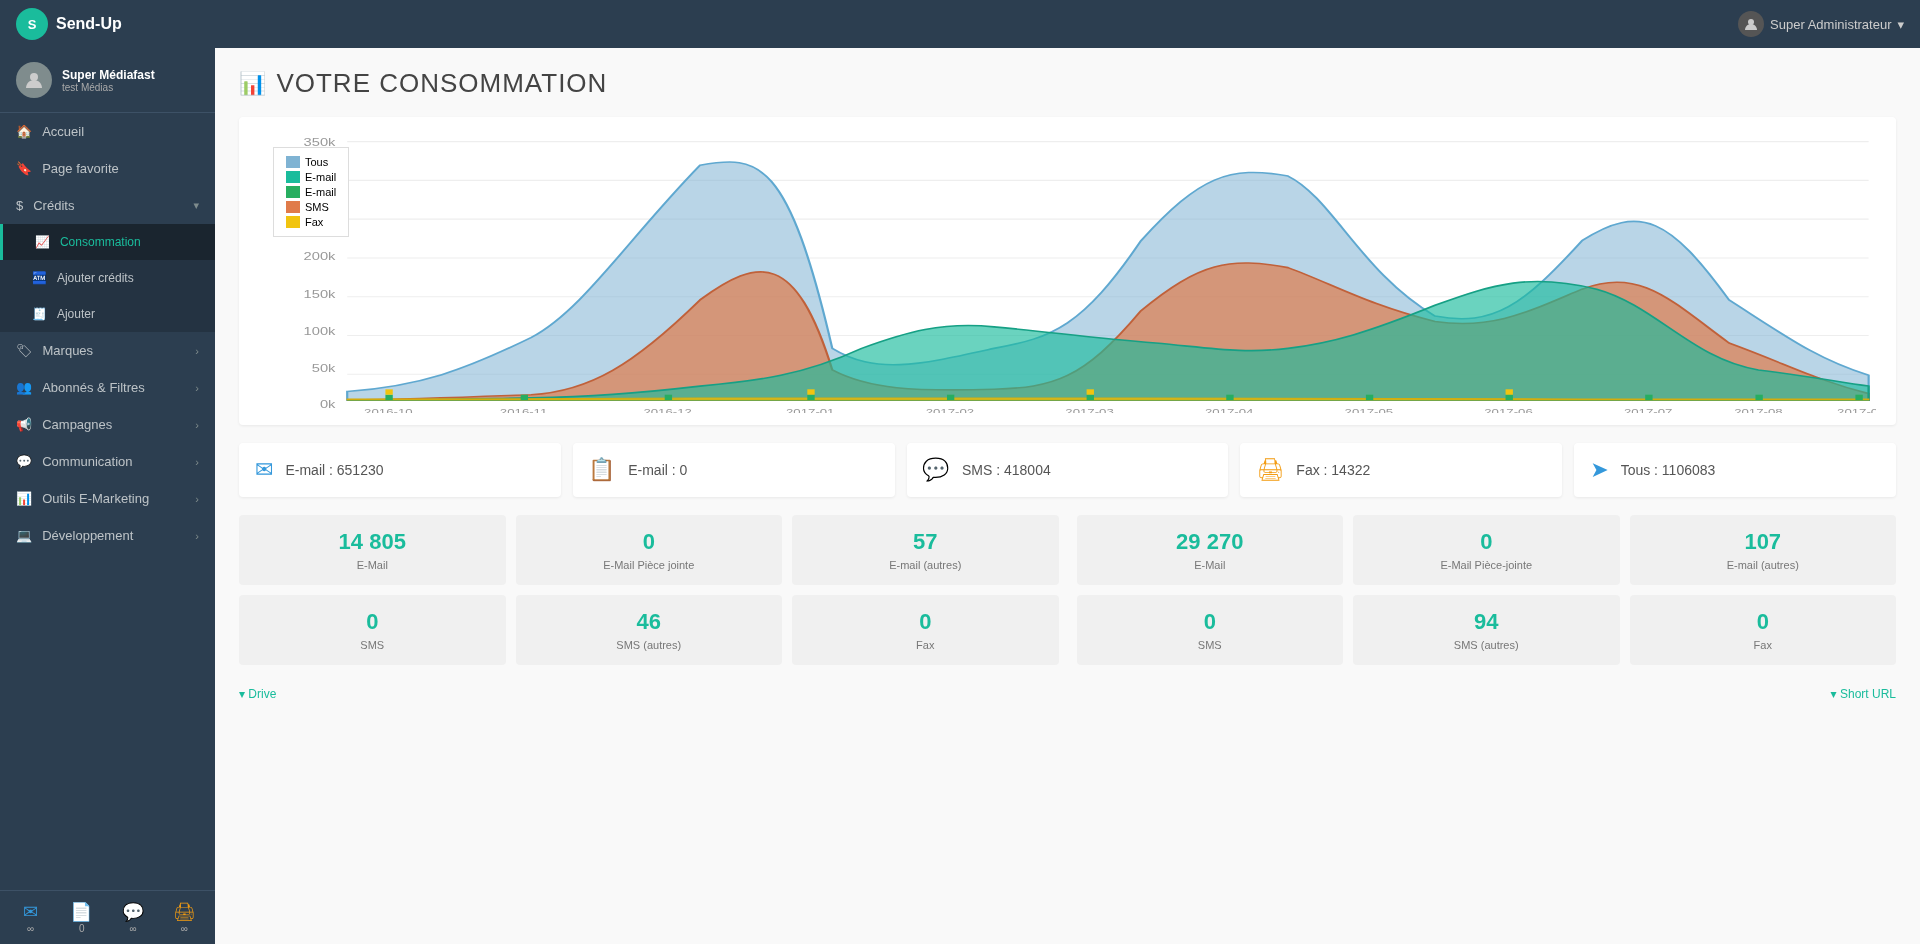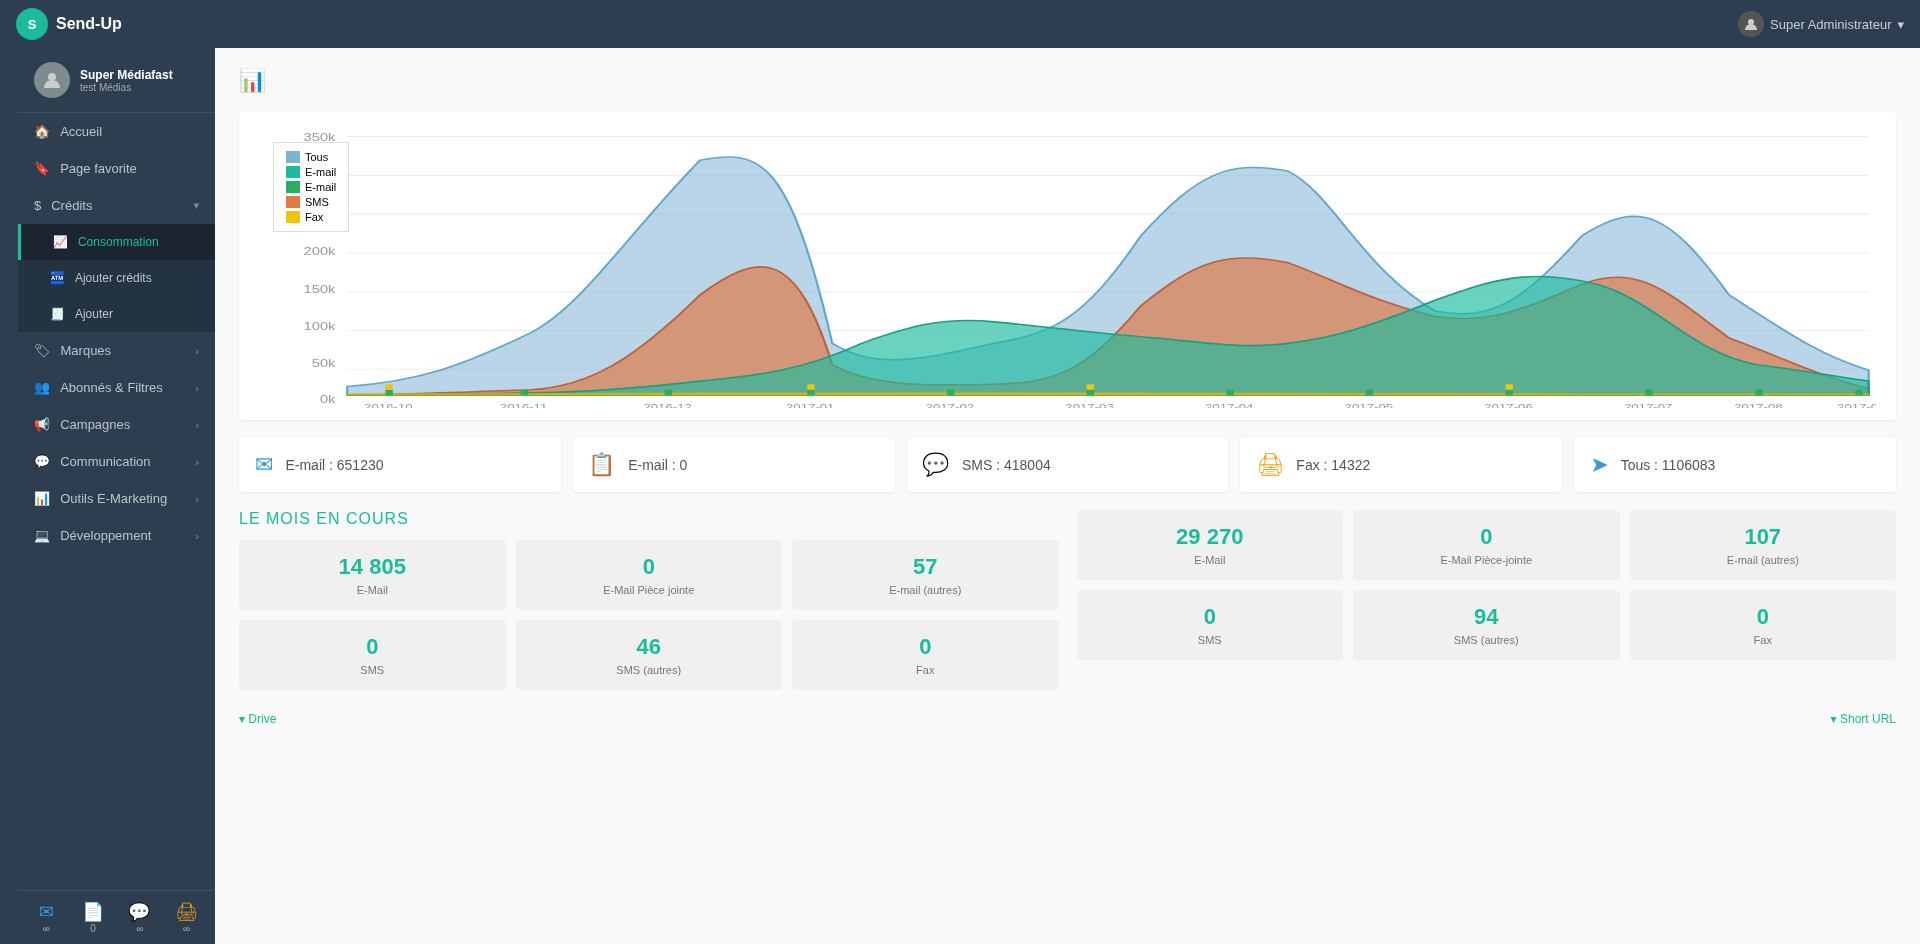--- a/index.html
+++ b/index.html
@@ -27,21 +27,20 @@
 
     
     .sidebar {
       width: 215px;
       background: #2c3e50;
       color: #ccc;
       display: flex;
       flex-direction: column;
       overflow-y: auto;
       flex-shrink: 0;
-      padding-left: 18px;
     }
     .sidebar-profile {
       display: flex;
       align-items: center;
       gap: 10px;
       padding: 14px 16px;
       border-bottom: 1px solid #3d5166;
     }
     .sidebar-avatar { width: 36px; height: 36px; background: #7f8c8d; border-radius: 50%; display: flex; align-items: center; justify-content: center; }
     .sidebar-profile-info { display: flex; flex-direction: column; }
@@ -332,20 +331,21 @@
       <div class="footer-stat">
         <span class="footer-stat-icon" style="color:#f39c12;">🖨</span>
         <span class="footer-stat-val">∞</span>
       </div>
     </div>
   </div>
 
   <div class="main">
     <div class="page-title-row">
       <span style="font-size:22px;">📊</span>
+      <h1 class="page-title">VOTRE CONSOMMATION</h1>
     </div>
 
     <div class="chart-card">
       <div class="chart-wrapper">
 
         <div class="chart-legend">
           <div class="legend-item">
               <span class="legend-swatch" style="background:#7fb3d3;"></span>
               <span>Tous</span>
             </div>
@@ -458,21 +458,20 @@
       </div>
       <div class="stat-card">
         <span class="stat-icon" style="color:#3498db;">➤</span>
         <span>Tous : 1106083</span>
       </div>
     </div>
 
     <div class="monthly-wrapper">
 
       <div class="monthly-section">
-        <div class="monthly-title">LE MOIS EN COURS</div>
         <div class="monthly-grid">
           <div class="monthly-card">
             <div class="mc-val">14 805</div>
             <div class="mc-label">E-Mail</div>
           </div>
           <div class="monthly-card">
             <div class="mc-val">0</div>
             <div class="mc-label">E-Mail Pièce jointe</div>
           </div>
           <div class="monthly-card">

